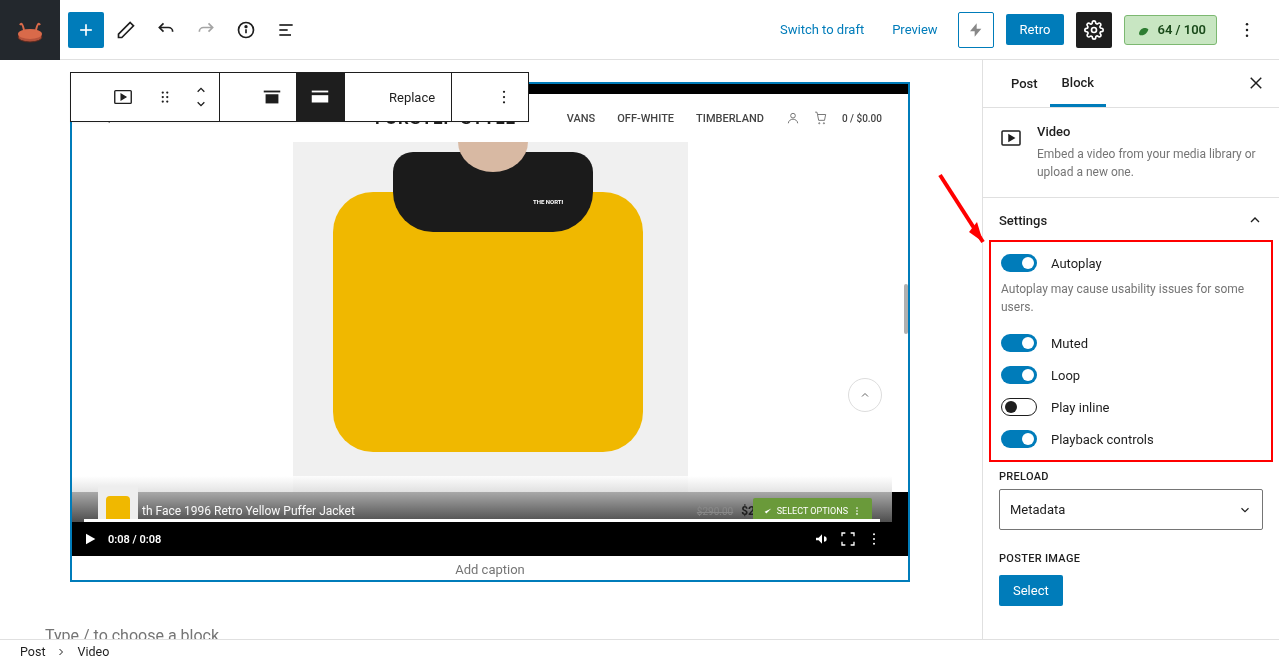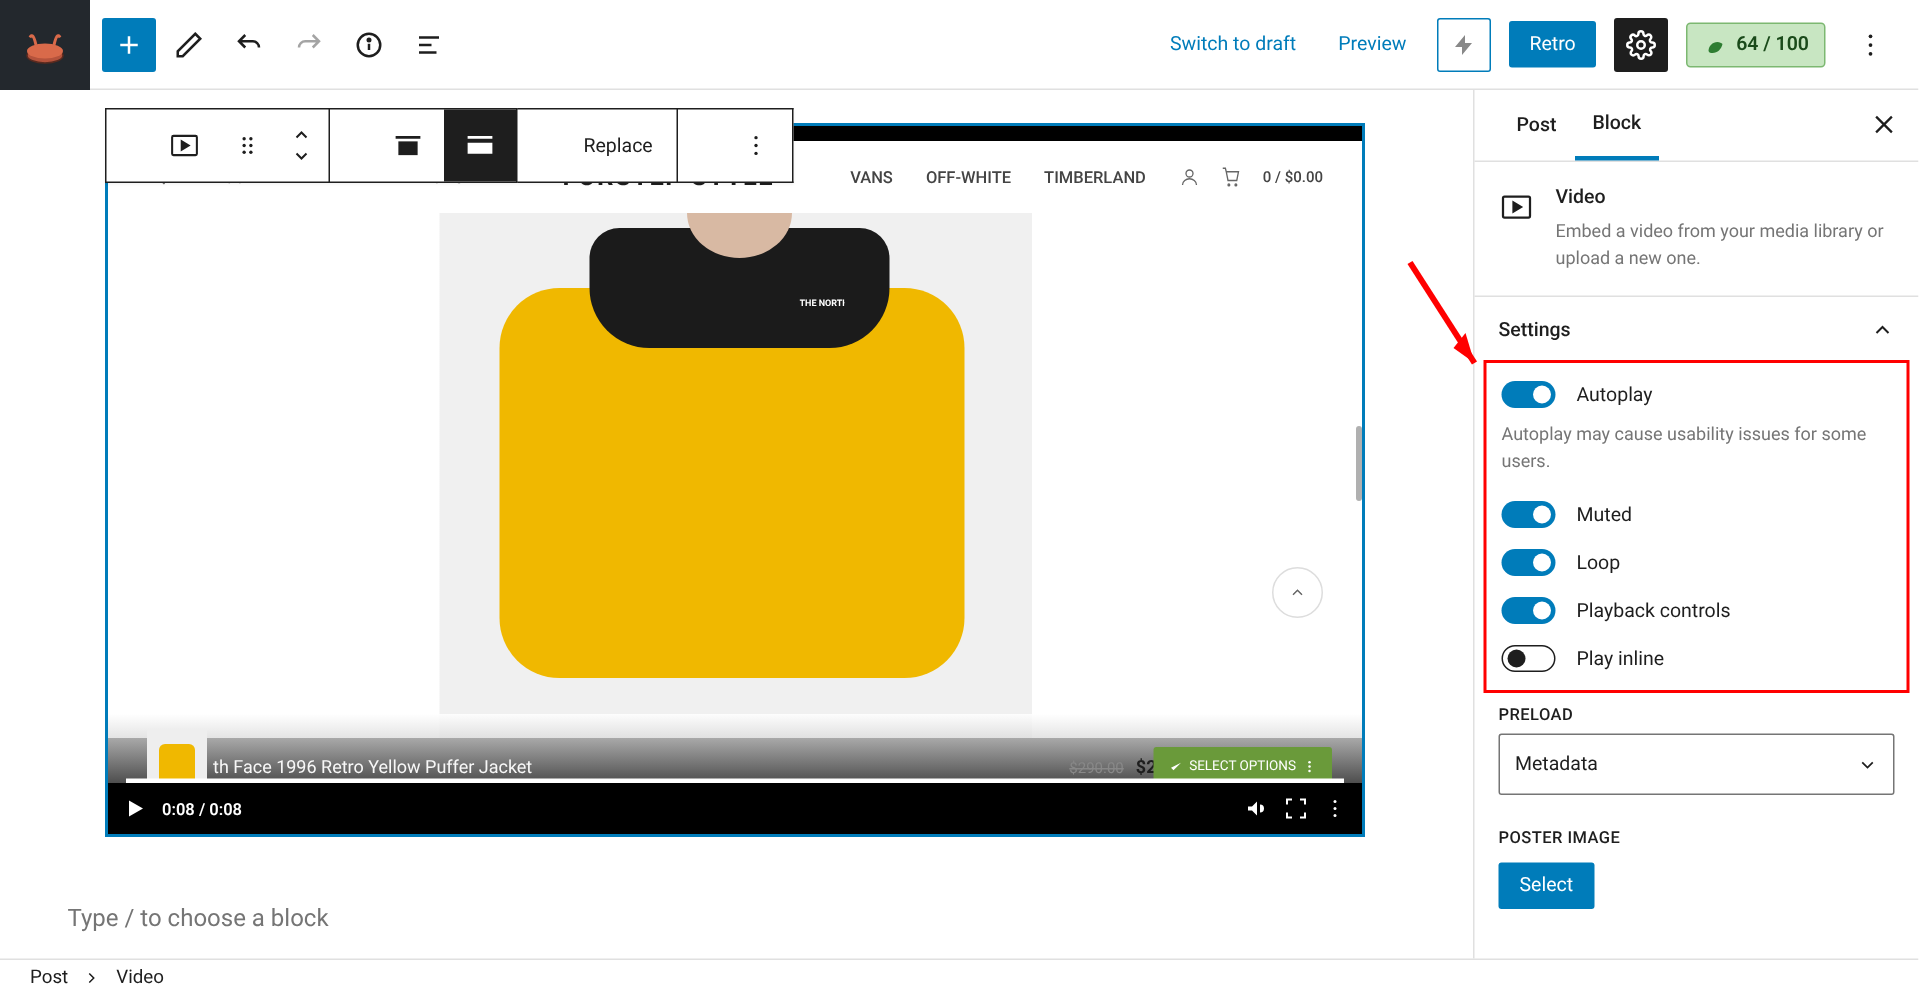--- a/index.html
+++ b/index.html
@@ -38,21 +38,21 @@
   .store-logo { font-weight: 700; font-size: 17px; letter-spacing: 1px; }
   .store-right { display: flex; gap: 22px; color: #444; font-weight: 500; align-items: center; }
   .store-icons { display: flex; gap: 14px; align-items: center; font-size: 10px; }
   .product-area { background: #fff; height: 350px; display: flex; justify-content: center; position: relative; overflow: hidden; }
   .product-img { width: 395px; height: 100%; position: relative; background: linear-gradient(180deg, #f0f0f0 0%, #f0f0f0 100%); }
   .jacket-body { position:absolute;left:40px;top:50px;width:310px;height:260px;background:#f0b800;border-radius:40px; }
   .jacket-shoulders { position:absolute;left:100px;top:10px;width:200px;height:80px;background:#1b1b1b;border-radius:20px 20px 40px 40px; }
   .jacket-head { position:absolute;left:165px;top:-30px;width:70px;height:60px;background:#d8b9a3;border-radius:50%; }
   .scroll-indicator { position: absolute; right: 0; top: 200px; width: 4px; height: 50px; background: #b0b0b0; border-radius: 2px; }
   .scroll-top-btn { position: absolute; right: 26px; bottom: 80px; width: 34px; height: 34px; border: 1px solid #ddd; border-radius: 50%; background: #fff; display: flex; align-items: center; justify-content: center; }
-  .video-controls-strip { position: absolute; bottom: 0; left: 0; right: 0; height: 80px; background: linear-gradient(180deg, rgba(255,255,255,0.85) 0%, rgba(120,120,120,0.6) 60%, rgba(50,50,50,0.85) 100%); }
+  .video-controls-strip { position: absolute; bottom: 0; left: 0; right: 16px; height: 80px; background: linear-gradient(180deg, rgba(255,255,255,0.85) 0%, rgba(120,120,120,0.6) 60%, rgba(50,50,50,0.85) 100%); }
   .thumb { position:absolute;left:26px;top:10px;width:40px;height:48px;background:#eee; }
   .thumb-jacket { position:absolute;left:8px;top:10px;width:24px;height:30px;background:#f0b800;border-radius:4px; }
   .product-title-strip { position:absolute;left:70px;top:28px;color:#fff;font-size:12px;opacity:.95; }
   .price-area { position:absolute;right:106px;top:28px;font-size:11px;color:#1e1e1e; display:flex;gap:8px;align-items:baseline; }
   .price-old { text-decoration: line-through; color: #888; font-size:10px; }
   .price-new { font-weight:700; font-size:12px; color:#1e1e1e; }
   .select-options-badge { position:absolute;right:20px;top:22px;background:#6a9a3a;color:#fff;font-size:9px;padding:8px 10px;display:flex;align-items:center;gap:4px;border-radius:2px; }
   .player-bar { position:absolute;bottom:0;left:0;right:0;height:34px;background:#000;display:flex;align-items:center;color:#fff;font-size:11px;padding:0 10px;gap:10px; }
   .progress { position:absolute;bottom:34px;left:12px;right:12px;height:3px;background:#fff; }
   .time { font-weight:600; }
@@ -315,20 +315,21 @@
                 </svg>
               <svg width="16" height="16" viewBox="0 0 24 24" fill="#fff">
                   <circle cx="12" cy="5" r="1.5"></circle>
                   <circle cx="12" cy="12" r="1.5"></circle>
                   <circle cx="12" cy="19" r="1.5"></circle>
                 </svg>
             </div>
           </div>
         </div>
       </div>
+      <div class="caption-area">Add caption</div>
     </div>
 
     <div class="below-prompt">Type / to choose a block</div>
   </div>
 
   <div class="sidebar">
     <div class="sidebar-tabs">
       <div class="sidebar-tab">Post</div>
       <div class="sidebar-tab active">Block</div>
       <div class="sidebar-close">
@@ -371,30 +372,30 @@
             </div>
           <span class="toggle-label">Muted</span>
         </div>
         <div class="toggle-row">
           <div class="toggle on">
               <div class="toggle-knob"></div>
             </div>
           <span class="toggle-label">Loop</span>
         </div>
         <div class="toggle-row">
+          <div class="toggle off">
+              <div class="toggle-knob"></div>
+            </div>
+          <span class="toggle-label">Play inline</span>
+        </div>
+        <div class="toggle-row">
           <div class="toggle on">
               <div class="toggle-knob"></div>
             </div>
           <span class="toggle-label">Playback controls</span>
-        </div>
-        <div class="toggle-row">
-          <div class="toggle off">
-              <div class="toggle-knob"></div>
-            </div>
-          <span class="toggle-label">Play inline</span>
         </div>
       </div>
       <div class="panel-body">
         <div class="section-label">PRELOAD</div>
         <div class="select-box">
           <span>Metadata</span>
           <svg width="14" height="14" viewBox="0 0 24 24" fill="none" stroke="#1e1e1e" stroke-width="2">
               <polyline points="6,9 12,15 18,9"></polyline>
             </svg>
         </div>

